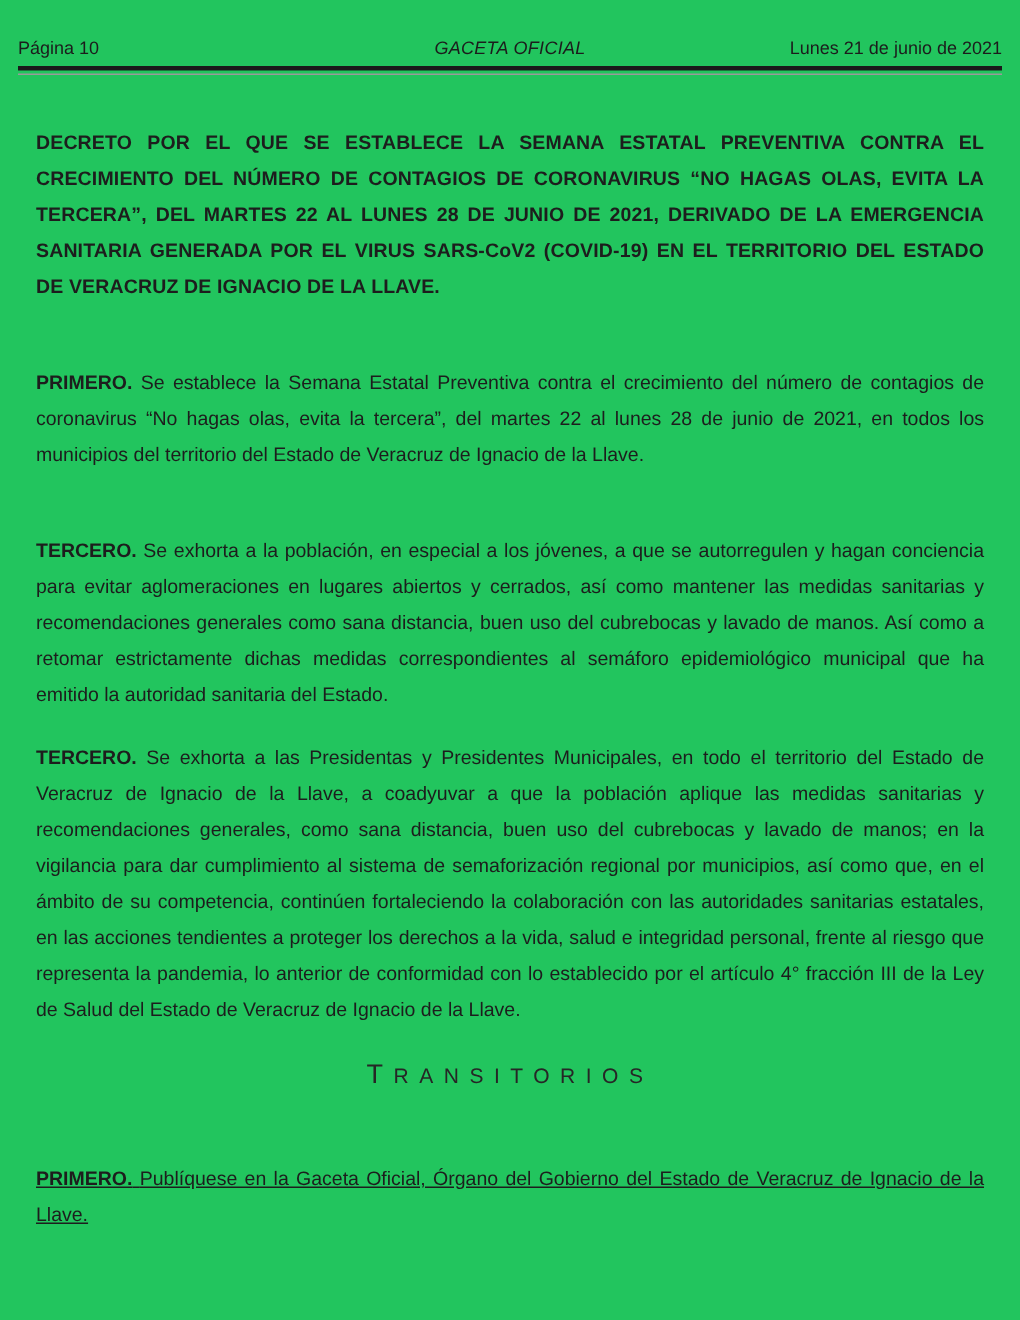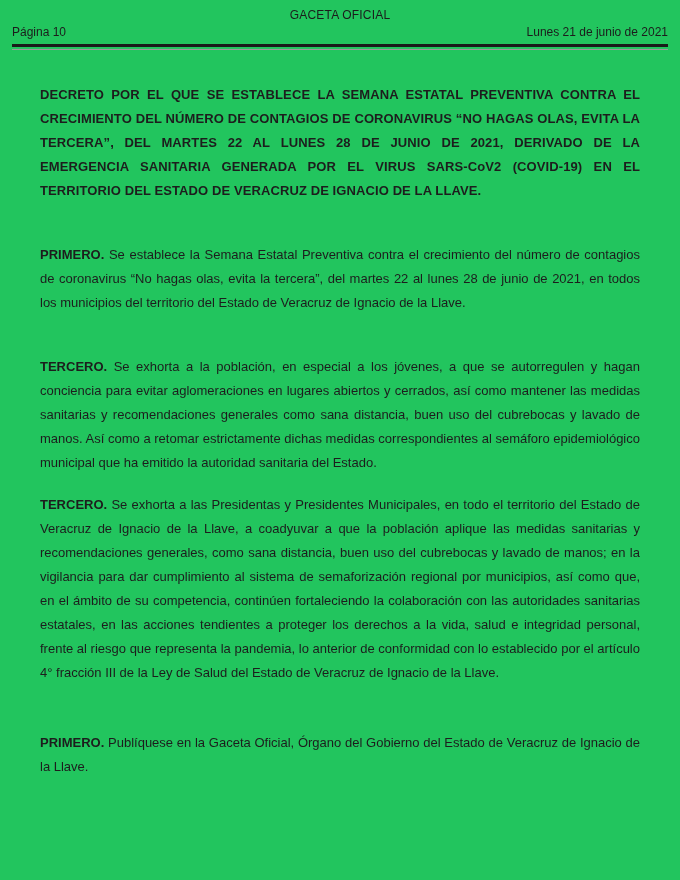--- a/index.html
+++ b/index.html
@@ -28,37 +28,38 @@
     font-size: 12px;
     line-height: 14px;
     color: #1c1c1c;
   }
   .header-page { float: left; }
   .header-date { float: right; }
   .header-pub {
     position: absolute;
     left: 50%;
     transform: translateX(-50%);
-    bottom: 22px;
+    bottom: 5px;
     letter-spacing: 0.2px;
+    font-style: italic;
   }
   .header::after { content: ""; display: block; clear: both; }
   .rule-thick {
     height: 3px;
     background: #1a1a1a;
     margin: 0 12px;
   }
   .rule-thin {
     height: 1px;
     background: #9a9a9a;
     margin: 2px 12px 0 12px;
   }
   
   .content {
-    padding: 0 40px;
+    padding: 0 24px;
     font-size: 13px;
     line-height: 24px;
     text-align: justify;
     color: #1d1d1d;
   }
   .doc-title {
     margin: 33px 0 0 0;
     font-weight: bold;
     letter-spacing: 0.1px;
   }
@@ -79,20 +80,21 @@
     letter-spacing: 7px;
     line-height: 22px;
     color: #262626;
   }
   .section-heading::first-letter {
     font-size: 18px;
     letter-spacing: 7px;
   }
   .closing {
     margin-top: 46px;
+    text-decoration: underline;
   }
 </style>
 </head>
 <body>
 
 <div class="page">
 
   <div class="header">
     <span class="header-page">Página 10</span>
     <span class="header-pub">GACETA OFICIAL</span>
@@ -113,20 +115,21 @@
     <p class="article">
       <strong class="article-label">TERCERO.</strong>
       <span>Se exhorta a la población, en especial a los jóvenes, a que se autorregulen y hagan conciencia para evitar aglomeraciones en lugares abiertos y cerrados, así como mantener las medidas sanitarias y recomendaciones generales como sana distancia, buen uso del cubrebocas y lavado de manos. Así como a retomar estrictamente dichas medidas correspondientes al semáforo epidemiológico municipal que ha emitido la autoridad sanitaria del Estado.</span>
     </p>
 
     <p class="article tight">
       <strong class="article-label">TERCERO.</strong>
       <span>Se exhorta a las Presidentas y Presidentes Municipales, en todo el territorio del Estado de Veracruz de Ignacio de la Llave, a coadyuvar a que la población aplique las medidas sanitarias y recomendaciones generales, como sana distancia, buen uso del cubrebocas y lavado de manos; en la vigilancia para dar cumplimiento al sistema de semaforización regional por municipios, así como que, en el ámbito de su competencia, continúen fortaleciendo la colaboración con las autoridades sanitarias estatales, en las acciones tendientes a proteger los derechos a la vida, salud e integridad personal, frente al riesgo que representa la pandemia, lo anterior de conformidad con lo establecido por el artículo 4° fracción III de la Ley de Salud del Estado de Veracruz de Ignacio de la Llave.</span>
     </p>
 
+    <h2 class="section-heading">TRANSITORIOS</h2>
 
     <p class="article closing">
       <strong class="article-label">PRIMERO.</strong>
       <span>Publíquese en la Gaceta Oficial, Órgano del Gobierno del Estado de Veracruz de Ignacio de la Llave.</span>
     </p>
 
   </div>
 </div>
 
 </body></html>

